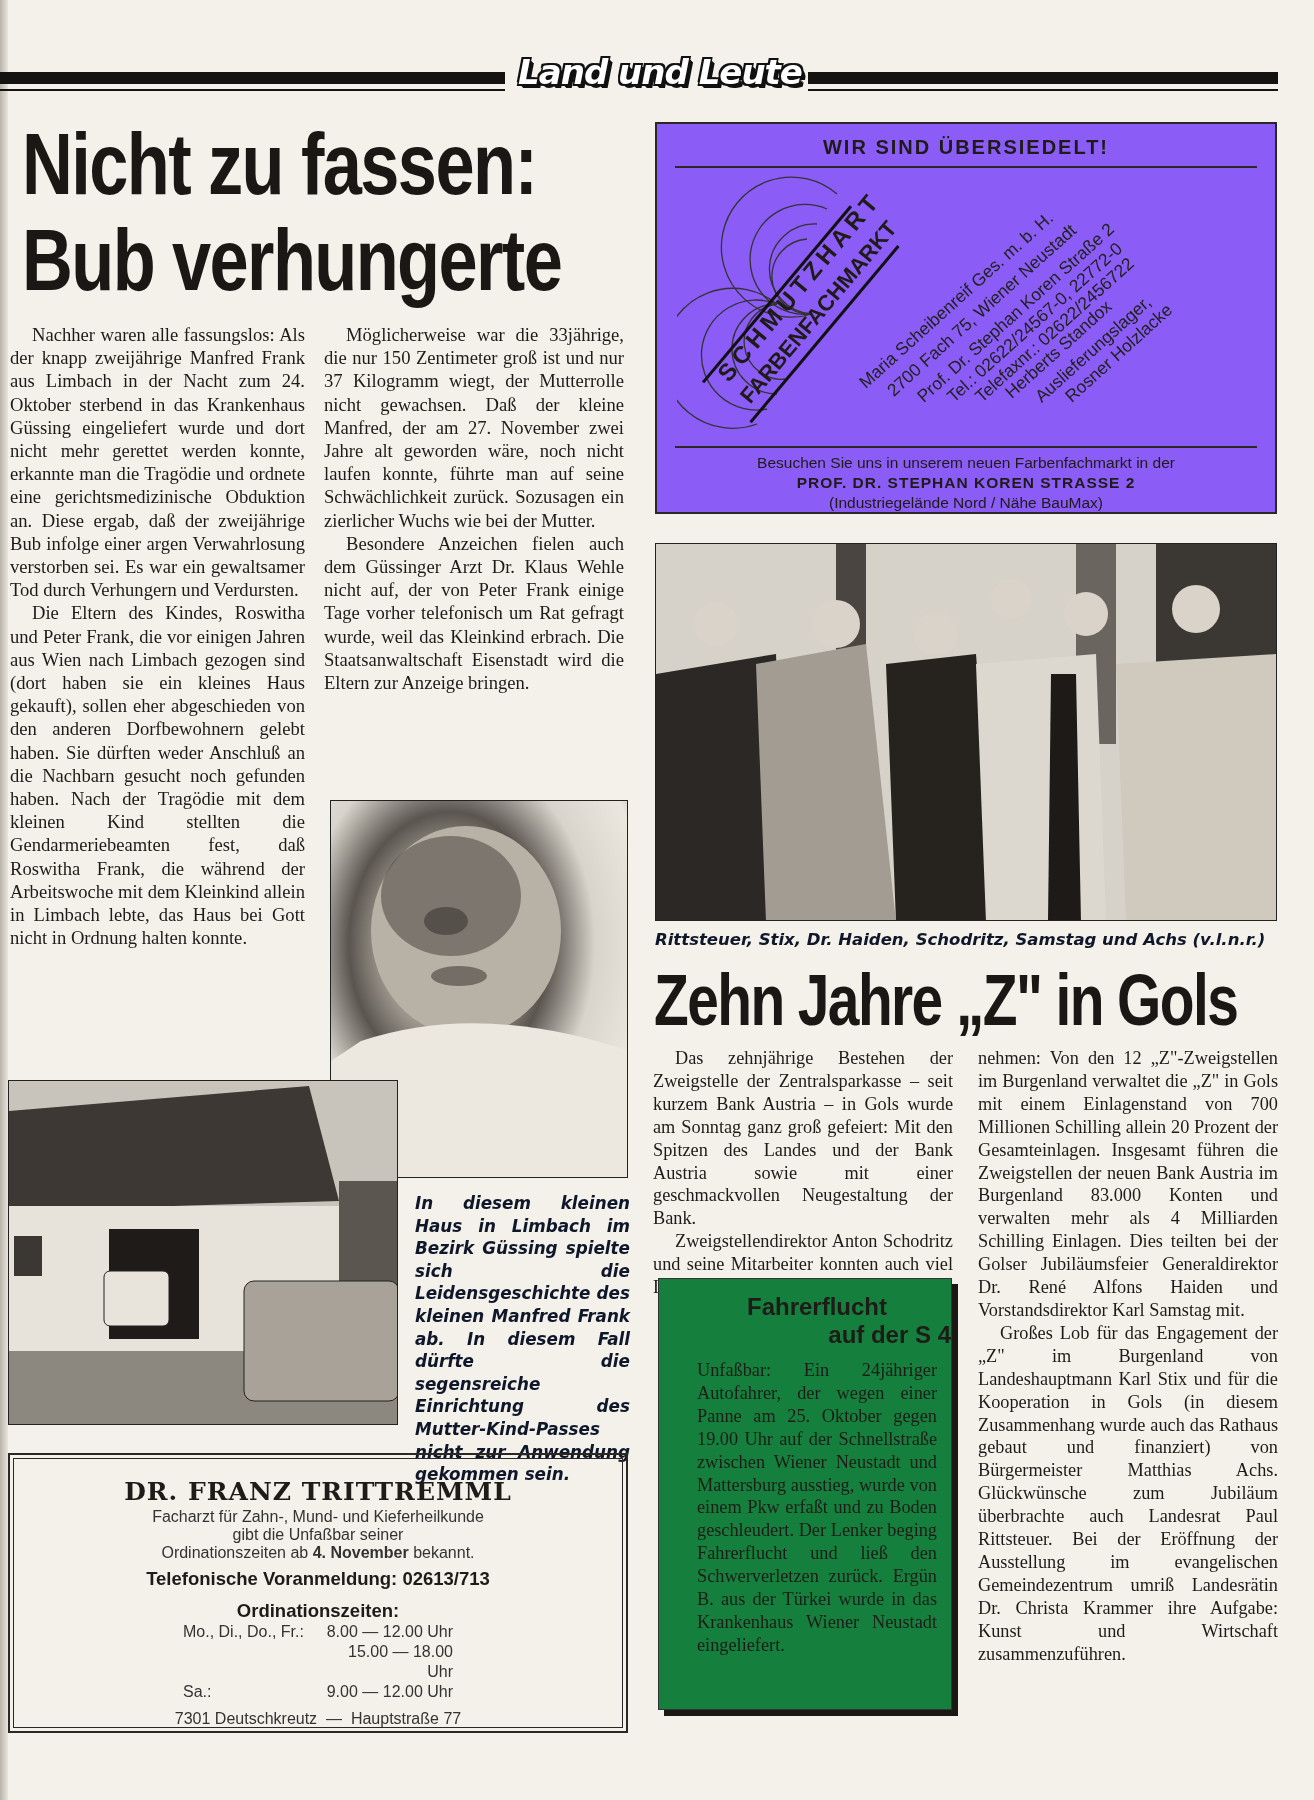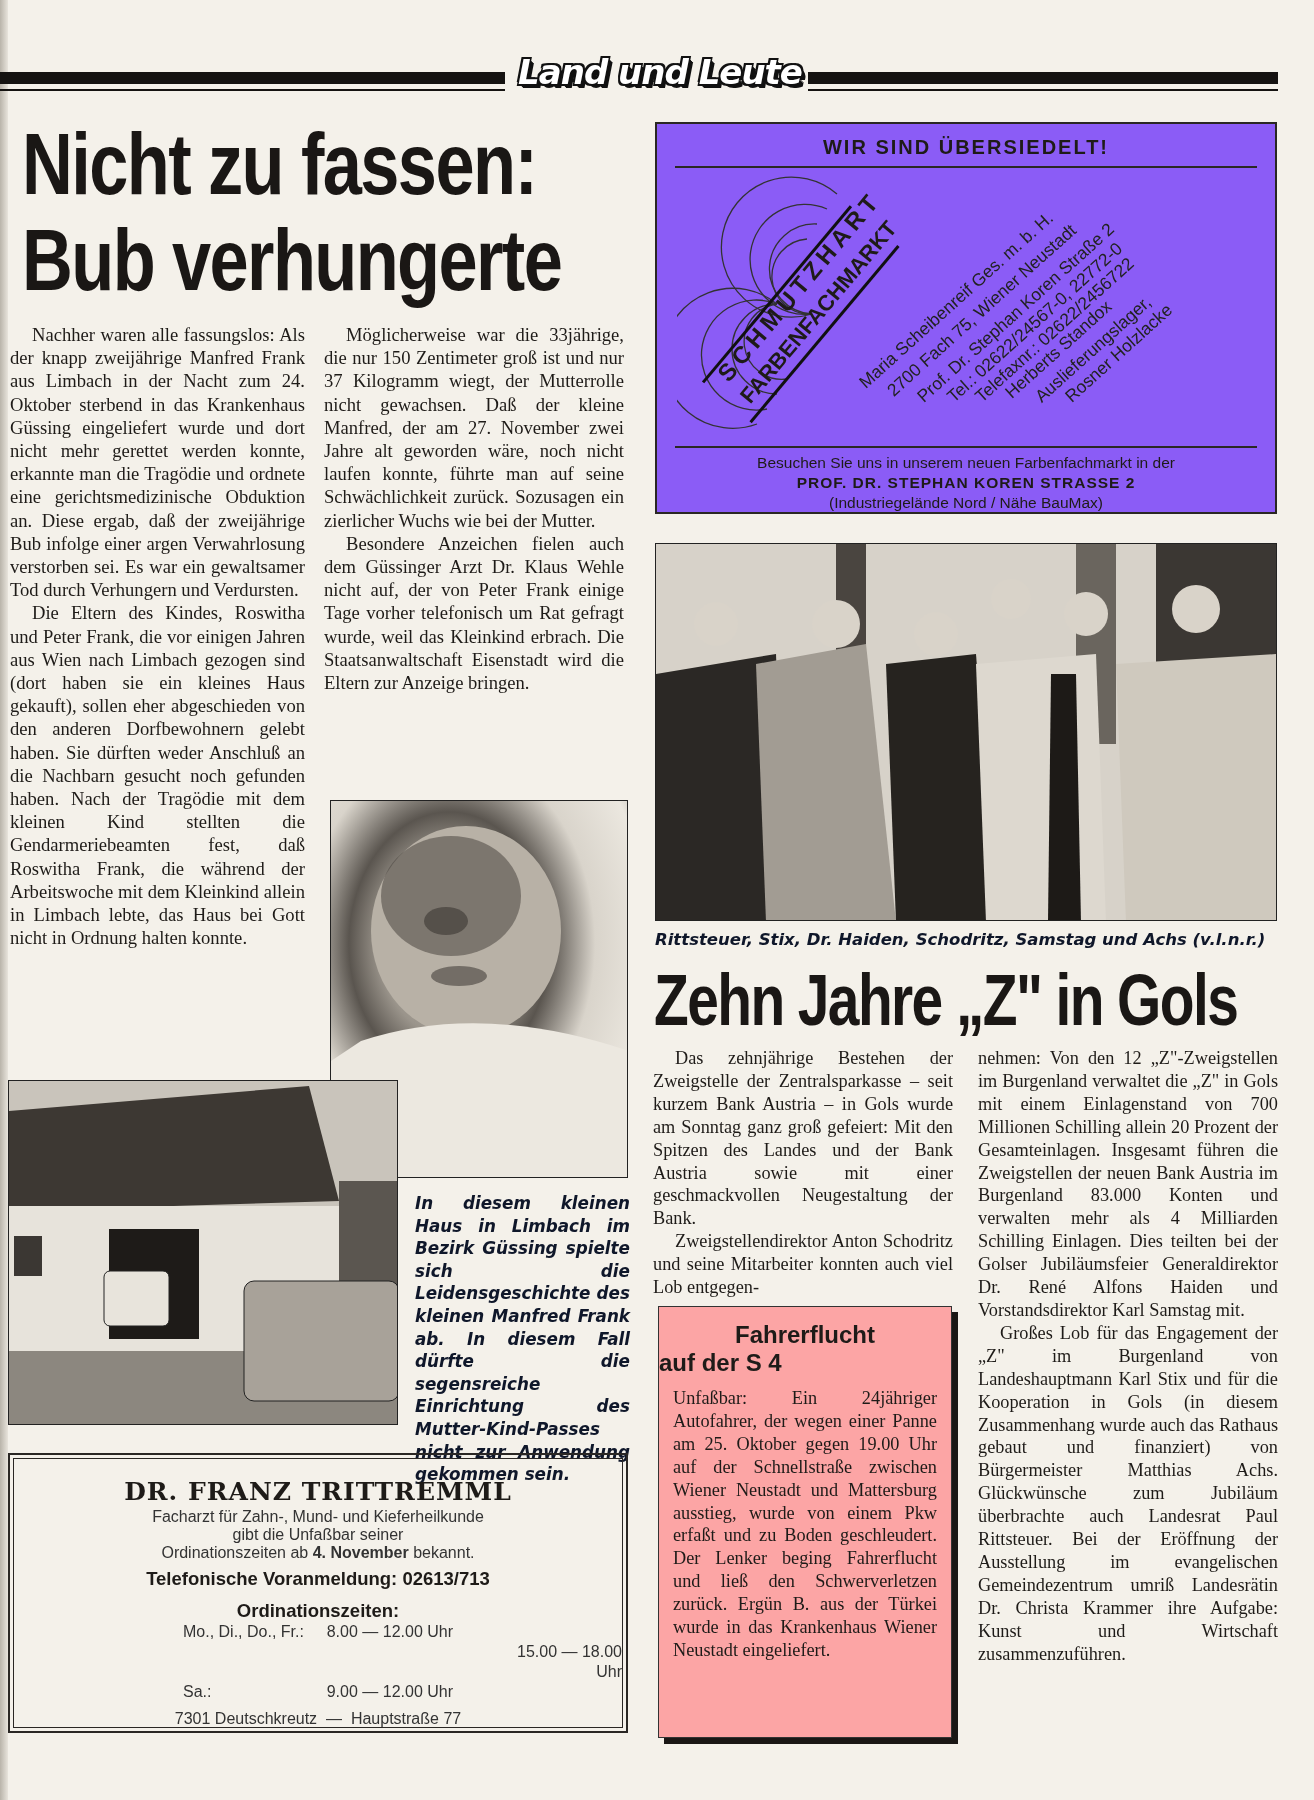--- a/index.html
+++ b/index.html
@@ -149,44 +149,44 @@
 <div class="abs col" style="left:653px;top:1047px;width:300px;font-size:18.3px;line-height:22.9px;">
   <p>Das zehnjährige Bestehen der Zweigstelle der Zentralsparkasse – seit kurzem Bank Austria – in Gols wurde am Sonntag ganz groß gefeiert: Mit den Spitzen des Landes und der Bank Austria sowie mit einer geschmackvollen Neugestaltung der Bank.</p>
   <p>Zweigstellendirektor Anton Schodritz und seine Mitarbeiter konnten auch viel Lob entgegen-</p>
 </div>
 
 <div class="abs col" style="left:978px;top:1047px;width:300px;font-size:18.3px;line-height:22.9px;">
   <p class="noindent">nehmen: Von den 12 „Z"-Zweigstellen im Burgenland verwaltet die „Z" in Gols mit einem Einlagenstand von 700 Millionen Schilling allein 20 Prozent der Gesamteinlagen. Insgesamt führen die Zweigstellen der neuen Bank Austria im Burgenland 83.000 Konten und verwalten mehr als 4 Milliarden Schilling Einlagen. Dies teilten bei der Golser Jubiläumsfeier Generaldirektor Dr. René Alfons Haiden und Vorstandsdirektor Karl Samstag mit.</p>
   <p>Großes Lob für das Engagement der „Z" im Burgenland von Landeshauptmann Karl Stix und für die Kooperation in Gols (in diesem Zusammenhang wurde auch das Rathaus gebaut und finanziert) von Bürgermeister Matthias Achs. Glückwünsche zum Jubiläum überbrachte auch Landesrat Paul Rittsteuer. Bei der Eröffnung der Ausstellung im evangelischen Gemeindezentrum umriß Landesrätin Dr. Christa Krammer ihre Aufgabe: Kunst und Wirtschaft zusammenzuführen.</p>
 </div>
 
-<div class="abs" style="left:658px;top:1306px;width:294px;height:432px;border:1.5px solid #333;background:#fca5a5;box-shadow:6px 6px 0 #1a1715;">
+<div class="abs" style="left:658px;top:1278px;width:294px;height:432px;border:1.5px solid #333;background:#15803d;box-shadow:6px 6px 0 #1a1715;padding-left:24px;">
   <div class="ad-sans" style="text-align:center;font-weight:bold;font-size:24px;line-height:28px;margin-top:14px;">Fahrerflucht</div>
-  <div class="ad-sans" style="text-align:left;font-weight:bold;font-size:24px;line-height:28px;">auf der S 4</div>
+  <div class="ad-sans" style="text-align:right;font-weight:bold;font-size:24px;line-height:28px;">auf der S 4</div>
   <div class="col" style="margin:10px 14px 0 14px;font-size:18.3px;line-height:22.9px;">Unfaßbar: Ein 24jähriger Autofahrer, der wegen einer Panne am 25. Oktober gegen 19.00 Uhr auf der Schnellstraße zwischen Wiener Neustadt und Mattersburg ausstieg, wurde von einem Pkw erfaßt und zu Boden geschleudert. Der Lenker beging Fahrerflucht und ließ den Schwerverletzen zurück. Ergün B. aus der Türkei wurde in das Krankenhaus Wiener Neustadt eingeliefert.</div>
 </div>
 
 <div class="abs" style="left:8px;top:1453px;width:620px;height:280px;border:2px solid #2a2724;padding:3px;">
   <div style="width:100%;height:100%;border:1px solid #2a2724;text-align:center;">
     <div style="font-family:'DejaVu Serif',serif;font-weight:bold;font-size:25px;letter-spacing:1px;margin-top:18px;">DR. FRANZ TRITTREMML</div>
     <div class="ad-sans" style="font-size:16px;color:#333;margin-top:2px;">Facharzt für Zahn-, Mund- und Kieferheilkunde</div>
     <div class="ad-sans" style="font-size:16px;color:#333;">gibt die Unfaßbar seiner</div>
     <div class="ad-sans" style="font-size:16px;color:#333;">
       <span>Ordinationszeiten ab</span>
       <b>4. November</b>
       <span>bekannt.</span>
     </div>
     <div class="ad-sans" style="font-size:18.5px;font-weight:bold;margin-top:6px;">Telefonische Voranmeldung: 02613/713</div>
     <div class="ad-sans" style="font-size:18.5px;font-weight:bold;margin-top:10px;">Ordinationszeiten:</div>
     <div class="ad-sans" style="font-size:16px;color:#333;line-height:20px;">
       <div style="display:flex;justify-content:center;">
           <span style="width:140px;text-align:left;">Mo., Di., Do., Fr.:</span>
           <span style="width:130px;text-align:right;">8.00 — 12.00 Uhr</span>
         </div>
-      <div style="display:flex;justify-content:space-between;">
+      <div style="display:flex;justify-content:center;">
           <span style="width:140px;text-align:left;"></span>
           <span style="width:130px;text-align:right;">15.00 — 18.00 Uhr</span>
         </div>
       <div style="display:flex;justify-content:center;">
           <span style="width:140px;text-align:left;">Sa.:</span>
           <span style="width:130px;text-align:right;">9.00 — 12.00 Uhr</span>
         </div>
     </div>
     <div class="ad-sans" style="font-size:16px;color:#333;margin-top:8px;white-space:pre;">7301 Deutschkreutz  —  Hauptstraße 77</div>
   </div>

